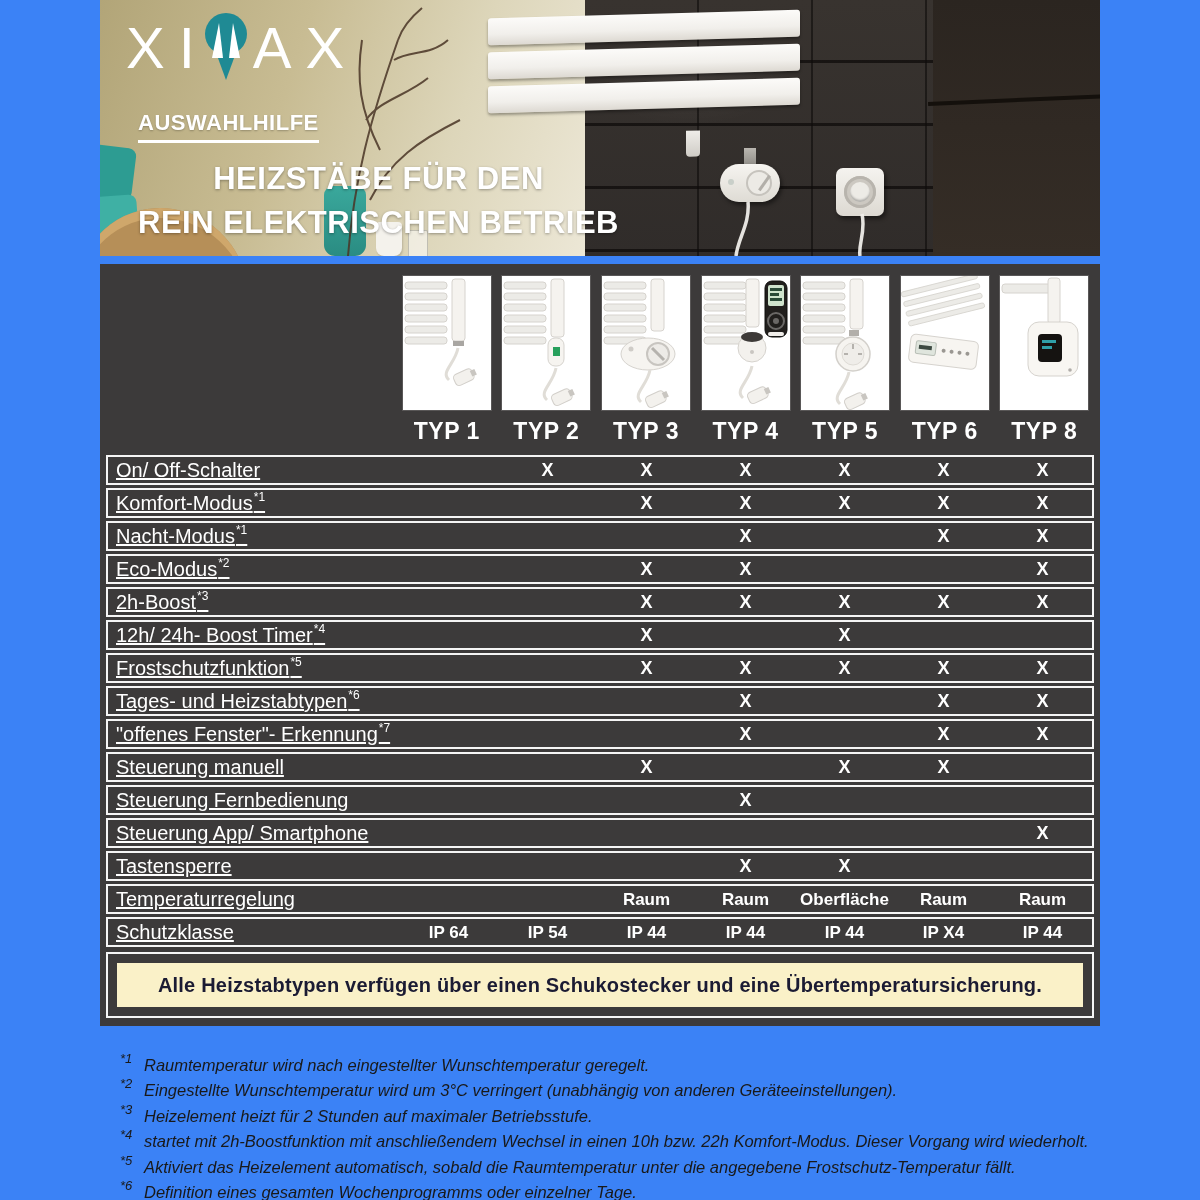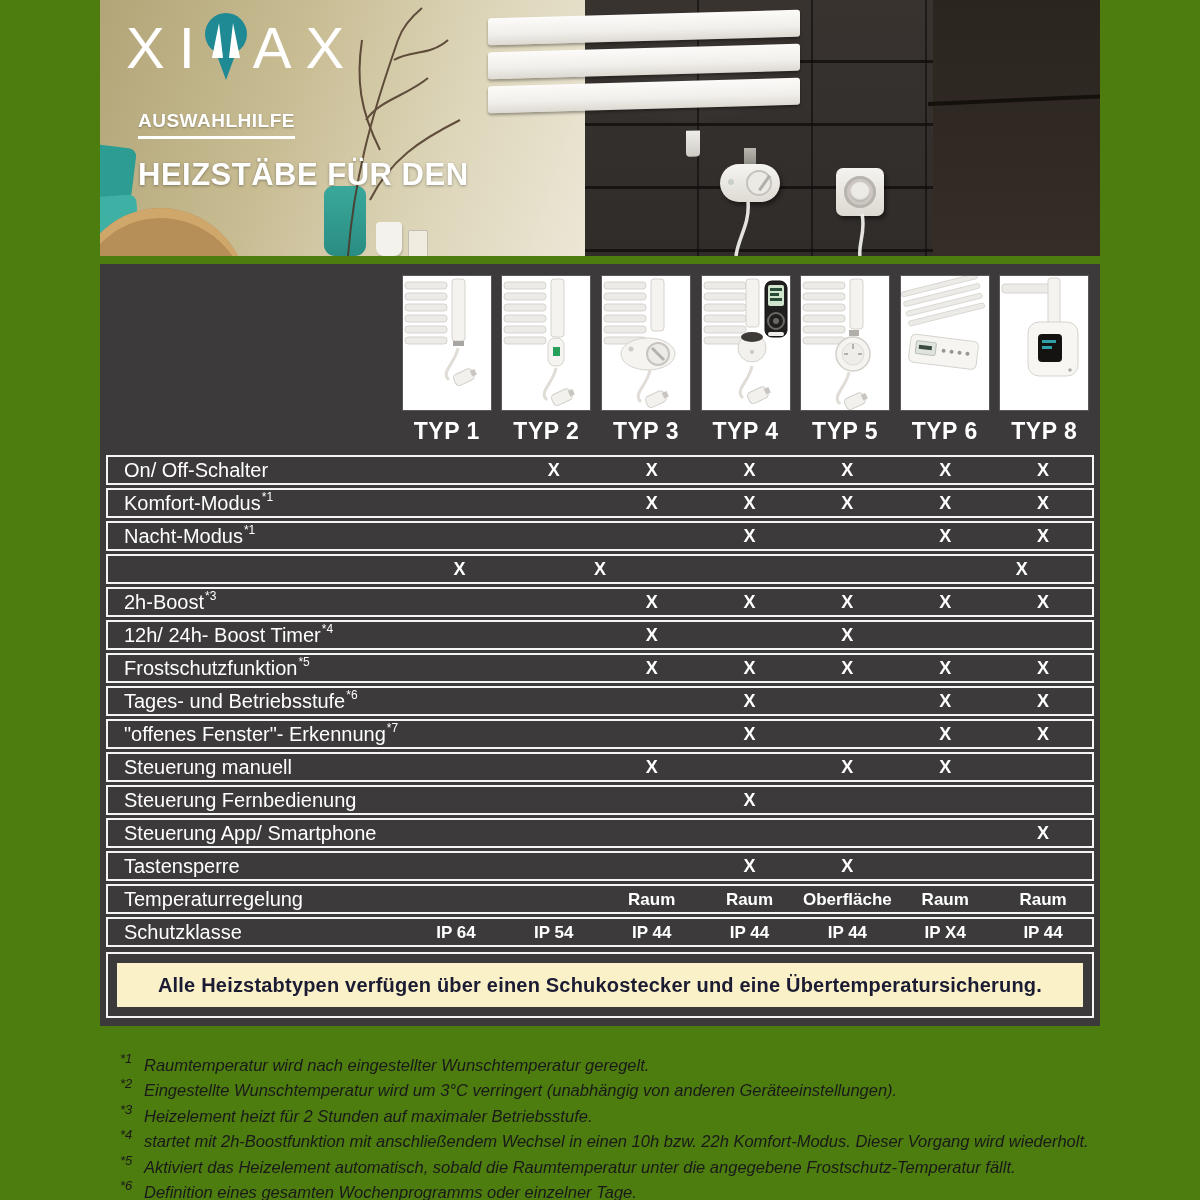--- a/index.html
+++ b/index.html
@@ -1,17 +1,17 @@
 <!DOCTYPE html>
 <html><head>
 <meta charset="utf-8">
 <style>
   html,body{margin:0;padding:0;background:#ffffff;}
   body{width:1200px;height:1200px;position:relative;font-family:"Liberation Sans",sans-serif;-webkit-font-smoothing:antialiased;}
-  .page{position:relative;width:1200px;height:1200px;overflow:hidden;background:#4d7c0f;}
+  .page{position:relative;width:1200px;height:1200px;overflow:hidden;background:#3b82f6;}
 
   
   .hero{position:relative;width:1000px;height:256px;margin-left:100px;overflow:hidden;background:#cdc19a;}
   .hero-left{position:absolute;left:0;top:0;width:485px;height:100%;
     background:linear-gradient(108deg,#b2a578 0%,#c8bc93 38%,#ddd6ba 70%,#ece7d6 100%);}
   .towel1{position:absolute;left:-16px;top:146px;width:50px;height:52px;background:#2d9c92;border-radius:8px;transform:rotate(7deg);}
   .towel2{position:absolute;left:-18px;top:196px;width:56px;height:58px;background:#3fb0a4;border-radius:8px;transform:rotate(-4deg);}
   .chair{position:absolute;left:-24px;top:208px;width:170px;height:90px;background:#b68f58;border-radius:48% 52% 0 0/90% 100% 0 0;box-shadow:inset 0 10px 0 #cfa76b;transform:rotate(-3deg);}
   .vase{position:absolute;left:224px;top:186px;width:42px;height:70px;background:linear-gradient(180deg,#3aa89c,#2a8c82);border-radius:9px 9px 11px 11px;}
   .jug{position:absolute;left:276px;top:222px;width:26px;height:34px;background:#f4f2ec;border-radius:4px 4px 8px 8px;box-shadow:1px 2px 2px rgba(0,0,0,.15);}
@@ -37,34 +37,34 @@
 
   .socket{position:absolute;left:736px;top:168px;width:48px;height:48px;background:linear-gradient(180deg,#f5f3ef,#ddd9d2);border-radius:7px;box-shadow:2px 3px 4px rgba(0,0,0,.45);}
   .socket .hole{position:absolute;left:8px;top:8px;width:32px;height:32px;border-radius:50%;background:#ccc8c1;box-shadow:inset 0 0 0 3px #b8b4ad;}
   .socket .plugknob{position:absolute;left:14px;top:14px;width:20px;height:20px;border-radius:50%;background:#edebe6;box-shadow:inset 0 -2px 2px rgba(0,0,0,.25);}
 
   .hero-cables{position:absolute;left:0;top:0;width:1000px;height:256px;pointer-events:none;}
 
   .logo{position:absolute;left:26px;top:8px;display:flex;align-items:center;color:#fff;font-size:58px;font-weight:400;letter-spacing:14px;line-height:1;}
   .logo .mglyph{margin:0 4px 0 -6px;position:relative;top:4px;}
   .hero-text{position:absolute;left:38px;top:110px;color:#fff;}
-  .kicker{display:inline-block;font-size:19px;font-weight:700;letter-spacing:.5px;border-bottom:3px solid #fff;padding-bottom:4px;margin-bottom:10px;text-shadow:0 1px 2px rgba(0,0,0,.25);}
+  .kicker{display:inline-block;font-size:22px;font-weight:700;letter-spacing:.5px;border-bottom:3px solid #fff;padding-bottom:4px;margin-bottom:10px;text-shadow:0 1px 2px rgba(0,0,0,.25);}
   .h1line{font-size:31px;font-weight:700;letter-spacing:.5px;margin-top:8px;text-shadow:0 1px 3px rgba(0,0,0,.35);text-align:center;}
 
   
   .tbl{margin:8px 0 0 100px;width:1000px;background:#3c3a3a;padding:8px 6px 8px 6px;box-sizing:border-box;}
   .prod-row{display:flex;}
   .label-spacer{width:291px;flex:0 0 291px;}
   .pcol{flex:1;text-align:center;}
   .pbox{width:88px;height:134px;background:#ffffff;margin:4px auto 0 auto;box-shadow:0 0 0 1px rgba(255,255,255,.15);}
   .ptitle{color:#fff;font-weight:700;font-size:23px;padding:8px 0 10px 0;letter-spacing:.5px;}
   .typ-head{display:flex;}
 
   .feat-row{display:flex;align-items:center;border:2px solid #f5f5f5;height:26px;margin-bottom:3px;background:#3c3a3a;}
-  .feat-label{width:283px;flex:0 0 283px;padding-left:16px;color:#fff;font-size:20px;white-space:nowrap;}
+  .feat-label{width:283px;flex:0 0 283px;padding-left:8px;color:#fff;font-size:20px;white-space:nowrap;text-decoration:underline;}
   .feat-label sup{font-size:12px;position:relative;top:-1px;left:1px;}
   .feat-cell{flex:1;text-align:center;color:#fff;font-weight:700;font-size:18px;line-height:1;}
   .feat-cell.text-val{font-size:17px;}
 
   .note-row{border:2px solid #f5f5f5;background:#3c3a3a;padding:9px;margin-top:5px;}
   .note-inner{background:#faf1c8;height:44px;display:flex;align-items:center;justify-content:center;
     color:#1b1b33;font-weight:700;font-size:20px;letter-spacing:.2px;}
 
   
   .footnotes{margin:30px 0 0 120px;width:980px;color:#191919;font-style:italic;font-size:16.5px;}
@@ -135,20 +135,21 @@
           <polygon points="9,46 16,11 20,46" fill="#ffffff"></polygon>
           <polygon points="26,46 30,11 37,46" fill="#ffffff"></polygon>
         </svg>
       </span>
       <span>AX</span>
     </div>
 
     <div class="hero-text">
       <div class="kicker">AUSWAHLHILFE</div>
       <div class="h1line">HEIZSTÄBE FÜR DEN</div>
+      <div class="h1line">REIN ELEKTRISCHEN BETRIEB</div>
     </div>
   </div>
 
   <div class="tbl">
     <div class="prod-row" id="products-row">
       <div class="label-spacer"></div>
     <div class="pcol">
           <div class="pbox">
     <svg width="88" height="134" viewBox="0 0 88 134">
               <rect x="2" y="6" width="42" height="7" rx="3" fill="#ecebe7" stroke="#d6d3ce" stroke-width="1"></rect>
@@ -325,20 +326,21 @@
           <div class="feat-label"><span>Nacht-Modus</span><sup>*1</sup></div>
           <div class="feat-cell"></div>
           <div class="feat-cell"></div>
           <div class="feat-cell"></div>
           <div class="feat-cell">X</div>
           <div class="feat-cell"></div>
           <div class="feat-cell">X</div>
           <div class="feat-cell">X</div>
         </div>
         <div class="feat-row">
+          <div class="feat-label"><span>Eco-Modus</span><sup>*2</sup></div>
           <div class="feat-cell"></div>
           <div class="feat-cell"></div>
           <div class="feat-cell">X</div>
           <div class="feat-cell">X</div>
           <div class="feat-cell"></div>
           <div class="feat-cell"></div>
           <div class="feat-cell">X</div>
         </div>
         <div class="feat-row">
           <div class="feat-label"><span>2h-Boost</span><sup>*3</sup></div>
@@ -364,21 +366,21 @@
           <div class="feat-label"><span>Frostschutzfunktion</span><sup>*5</sup></div>
           <div class="feat-cell"></div>
           <div class="feat-cell"></div>
           <div class="feat-cell">X</div>
           <div class="feat-cell">X</div>
           <div class="feat-cell">X</div>
           <div class="feat-cell">X</div>
           <div class="feat-cell">X</div>
         </div>
         <div class="feat-row">
-          <div class="feat-label"><span>Tages- und Betriebsstufe</span><sup>*6</sup></div>
+          <div class="feat-label"><span>Tages- und Heizstabtypen</span><sup>*6</sup></div>
           <div class="feat-cell"></div>
           <div class="feat-cell"></div>
           <div class="feat-cell"></div>
           <div class="feat-cell">X</div>
           <div class="feat-cell"></div>
           <div class="feat-cell">X</div>
           <div class="feat-cell">X</div>
         </div>
         <div class="feat-row">
           <div class="feat-label"><span>"offenes Fenster"- Erkennung</span><sup>*7</sup></div>

